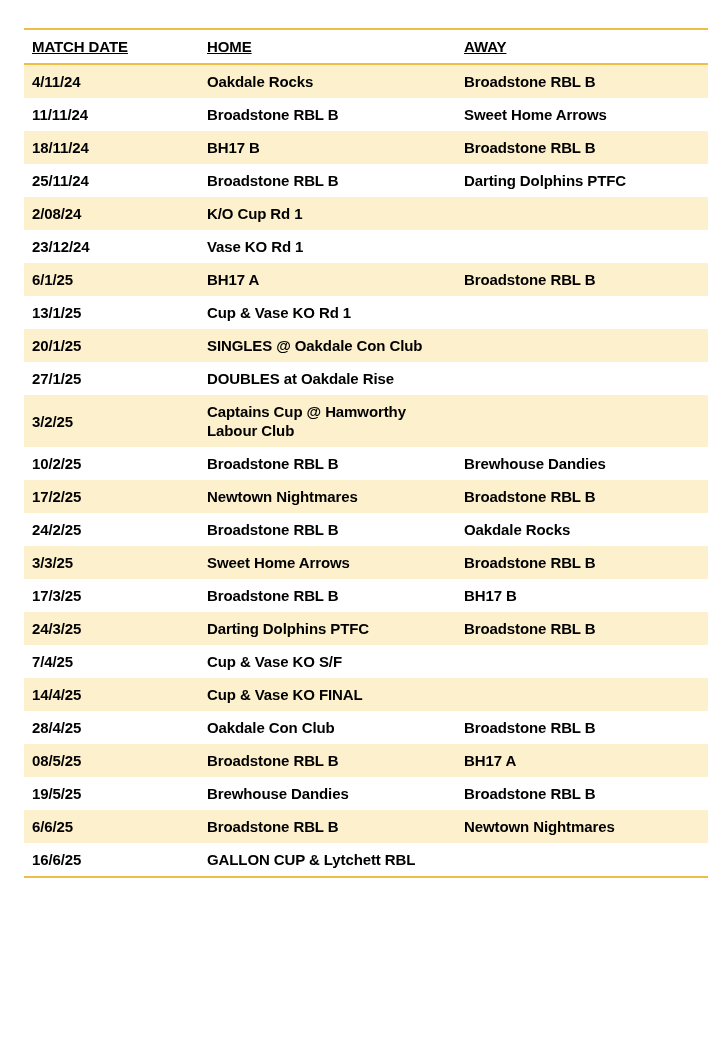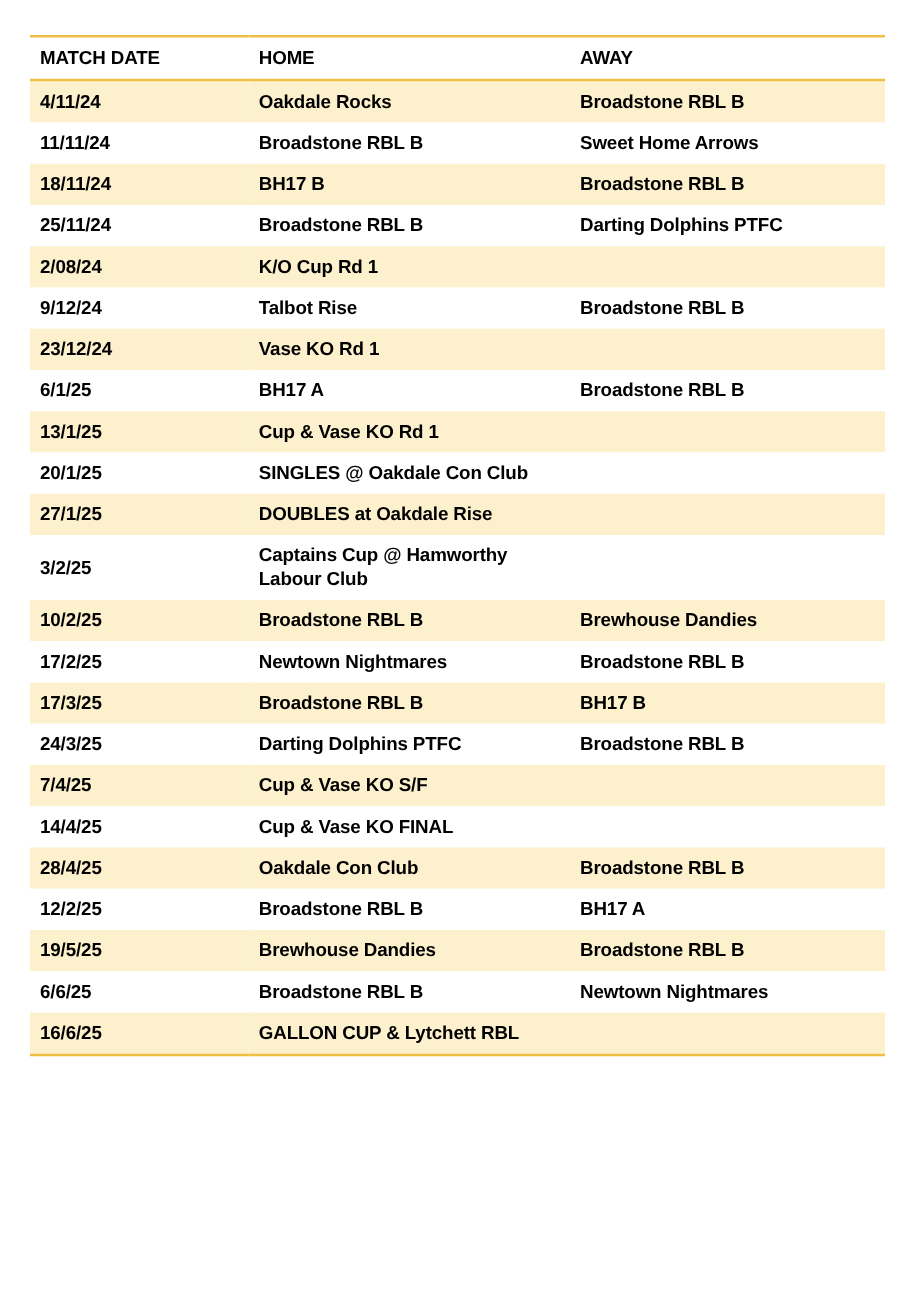--- a/index.html
+++ b/index.html
@@ -41,20 +41,21 @@
     line-height: 19px;
     letter-spacing: -0.1px;
     text-align: left;
     vertical-align: middle;
     padding: 7px 14px 7px 8px;
     overflow-wrap: break-word;
   }
   thead th {
     border-bottom: 2px solid var(--border);
     background: var(--bg);
+    text-decoration: underline;
   }
   tbody tr { background: var(--bg); }
   tbody tr:nth-child(odd) { background: var(--band); }
 </style>
 </head>
 <body>
 
 <div class="page">
   <table class="fixtures">
     <colgroup>
@@ -89,25 +90,20 @@
     <td>25/11/24</td>
     <td>Broadstone RBL B</td>
     <td>Darting Dolphins PTFC</td>
   </tr>
         <tr>
     <td>2/08/24</td>
     <td>K/O Cup Rd 1</td>
     <td></td>
   </tr>
         <tr>
-    <td>9/12/24</td>
-    <td>Talbot Rise</td>
-    <td>Broadstone RBL B</td>
-  </tr>
-        <tr>
     <td>23/12/24</td>
     <td>Vase KO Rd 1</td>
     <td></td>
   </tr>
         <tr>
     <td>6/1/25</td>
     <td>BH17 A</td>
     <td>Broadstone RBL B</td>
   </tr>
         <tr>
@@ -134,20 +130,30 @@
     <td>10/2/25</td>
     <td>Broadstone RBL B</td>
     <td>Brewhouse Dandies</td>
   </tr>
         <tr>
     <td>17/2/25</td>
     <td>Newtown Nightmares</td>
     <td>Broadstone RBL B</td>
   </tr>
         <tr>
+    <td>24/2/25</td>
+    <td>Broadstone RBL B</td>
+    <td>Oakdale Rocks</td>
+  </tr>
+        <tr>
+    <td>3/3/25</td>
+    <td>Sweet Home Arrows</td>
+    <td>Broadstone RBL B</td>
+  </tr>
+        <tr>
     <td>17/3/25</td>
     <td>Broadstone RBL B</td>
     <td>BH17 B</td>
   </tr>
         <tr>
     <td>24/3/25</td>
     <td>Darting Dolphins PTFC</td>
     <td>Broadstone RBL B</td>
   </tr>
         <tr>
@@ -159,21 +165,21 @@
     <td>14/4/25</td>
     <td>Cup &amp; Vase KO FINAL</td>
     <td></td>
   </tr>
         <tr>
     <td>28/4/25</td>
     <td>Oakdale Con Club</td>
     <td>Broadstone RBL B</td>
   </tr>
         <tr>
-    <td>12/2/25</td>
+    <td>08/5/25</td>
     <td>Broadstone RBL B</td>
     <td>BH17 A</td>
   </tr>
         <tr>
     <td>19/5/25</td>
     <td>Brewhouse Dandies</td>
     <td>Broadstone RBL B</td>
   </tr>
         <tr>
     <td>6/6/25</td>

